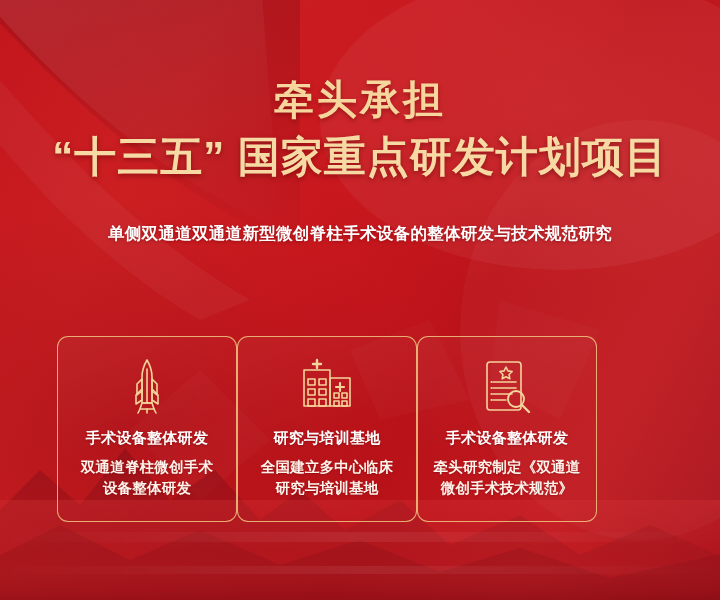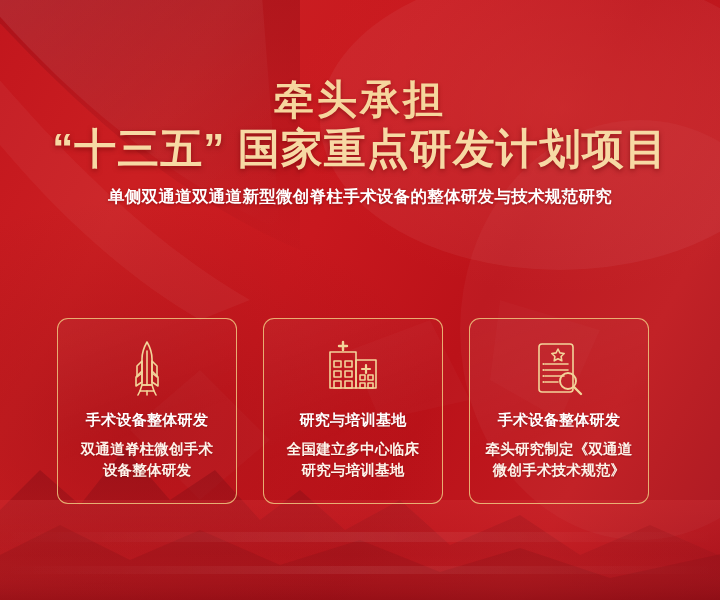--- a/index.html
+++ b/index.html
@@ -25,42 +25,42 @@
   
   .header { position: absolute; left: 0; top: 0; width: 720px; text-align: center; }
   .title-line1 {
     margin-top: 78px;
     font-size: 40px; font-weight: bold; letter-spacing: 3px;
     color: #f6d69d;
     text-shadow: 0 2px 4px rgba(90,0,0,0.45);
     line-height: 1.05;
   }
   .title-line2 {
-    margin-top: 6px;
+    margin-top: 14px;
     font-size: 42px; font-weight: bold; letter-spacing: 1px;
     color: #f7d9a4;
     text-shadow: 0 2px 5px rgba(90,0,0,0.5);
     line-height: 1.1;
     white-space: nowrap;
   }
   .subtitle {
-    margin-top: 14px;
+    margin-top: 43px;
     font-size: 16.5px; font-weight: bold; letter-spacing: 0.3px;
     color: #ffffff;
     text-shadow: 0 1px 3px rgba(95,0,0,0.45);
   }
   .project-no {
     margin-top: 14px;
     font-size: 15px; font-weight: bold; letter-spacing: 0.3px;
     color: #ffffff;
     text-shadow: 0 1px 3px rgba(95,0,0,0.45);
   }
 
   
-  .cards { position: absolute; left: 57px; top: 318px; width: 606px; height: 186px; display: flex; gap: 26px; }
+  .cards { position: absolute; left: 57px; top: 336px; width: 606px; height: 186px; display: flex; }
   .card {
     position: relative;
     width: 180px; height: 186px;
     border: 1px solid rgba(240,200,128,0.85);
     border-radius: 11px;
     background: linear-gradient(160deg, rgba(255,255,255,0.045), rgba(255,255,255,0.0) 60%);
     display: flex; flex-direction: column; align-items: center;
     padding-top: 20px;
   }
   .card-icon { width: 62px; height: 58px; display: block; }

